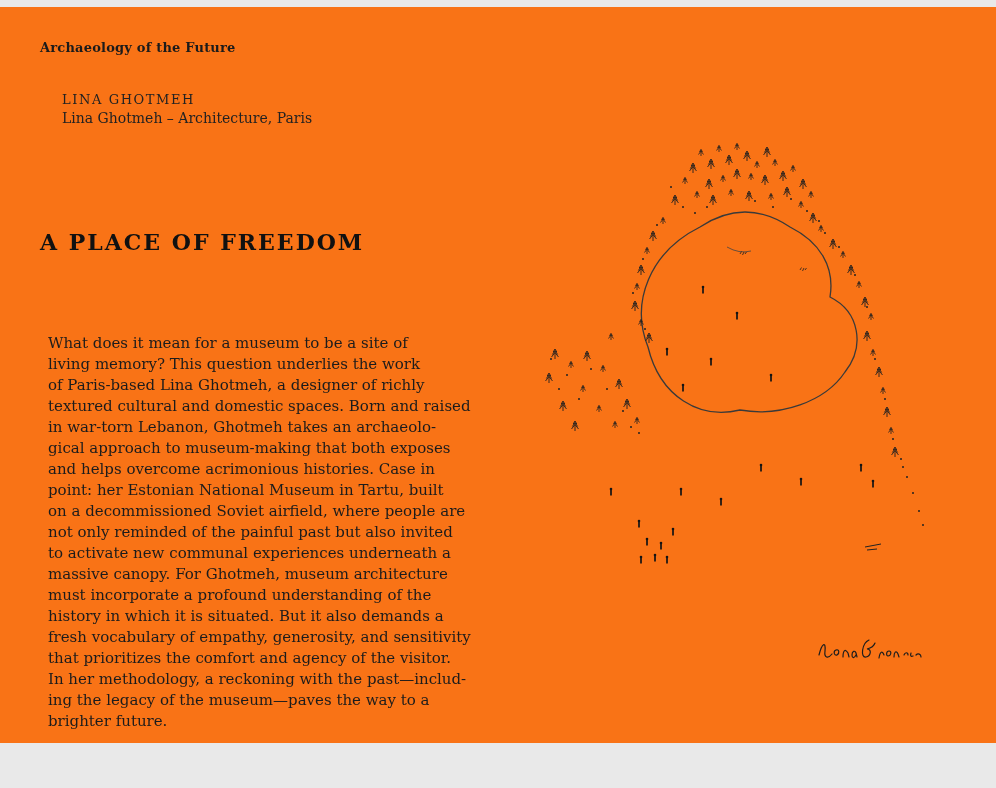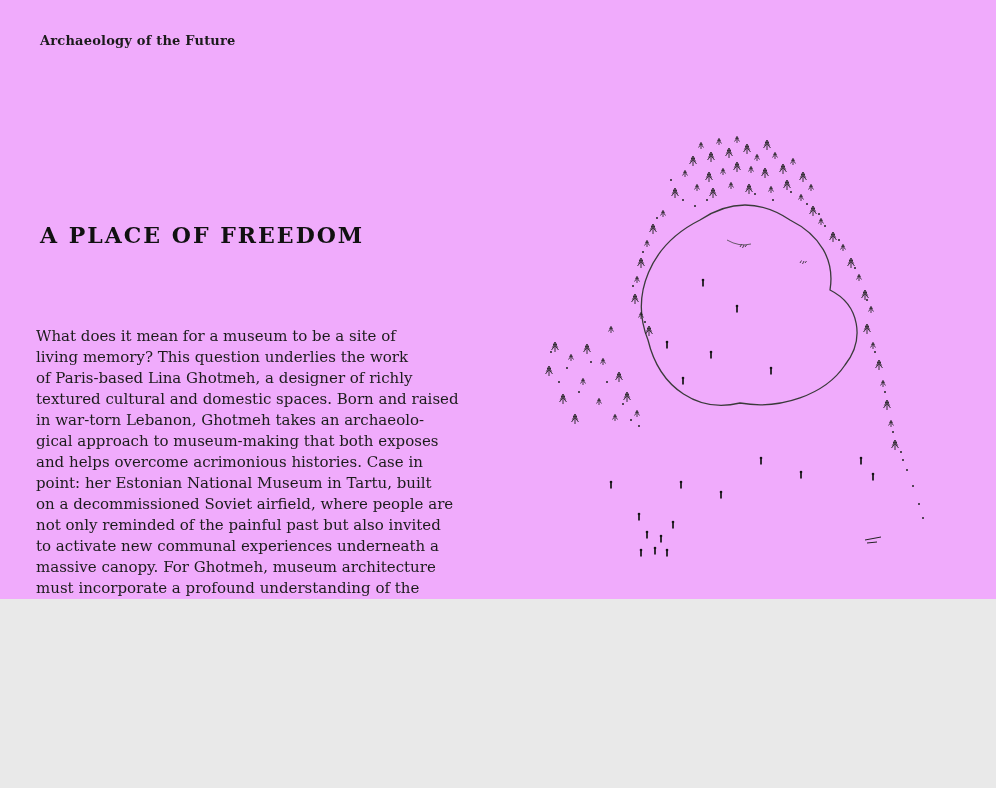--- a/index.html
+++ b/index.html
@@ -1,60 +1,64 @@
 <!DOCTYPE html>
 <html><head>
 <meta charset="utf-8">
 <style>
   html,body{margin:0;padding:0;background:#e9e9e9;}
   .page{
     position:relative;
-    width:996px;height:599px;
-    margin:0 auto;
-    background:#f0abfc;
+    width:996px;height:736px;
+    margin:7px auto;
+    background:#f97316;
     font-family:"DejaVu Serif", serif;
     color:#1b1b1b;
     overflow:hidden;
   }
   .running-header{
     position:absolute;left:40px;top:33px;
     font-size:13px;font-weight:bold;letter-spacing:.2px;
   }
   .author-block{position:absolute;left:62px;top:85px;}
   .author-name{
     font-size:13px;letter-spacing:1.6px;color:#222;
   }
   .author-affiliation{
     font-size:14px;margin-top:3px;color:#222;
   }
   .article-title{
     position:absolute;left:40px;top:222px;margin:0;
     font-size:22px;font-weight:600;letter-spacing:2px;color:#111;
   }
   .body-text{
-    position:absolute;left:36px;top:326px;width:460px;
+    position:absolute;left:48px;top:326px;width:460px;
     font-size:15px;line-height:21px;color:#1c1c1c;
     white-space:pre-line;
   }
   .page-number{
     position:absolute;left:57px;top:740px;
     font-size:12px;font-weight:bold;
   }
   .sketch{
     position:absolute;left:515px;top:130px;width:460px;height:560px;
   }
   .sketch svg{display:block;width:100%;height:100%;}
 </style>
 </head>
 <body>
 
 <div class="page">
 
   <div class="running-header">Archaeology of the Future</div>
 
+  <div class="author-block">
+    <div class="author-name">LINA GHOTMEH</div>
+    <div class="author-affiliation">Lina Ghotmeh – Architecture, Paris</div>
+  </div>
 
   <h1 class="article-title">A PLACE OF FREEDOM</h1>
 
   <div class="body-text">What does it mean for a museum to be a site of
 living memory? This question underlies the work
 of Paris-based Lina Ghotmeh, a designer of richly
 textured cultural and domestic spaces. Born and raised
 in war-torn Lebanon, Ghotmeh takes an archaeolo-
 gical approach to museum-making that both exposes
 and helps overcome acrimonious histories. Case in

